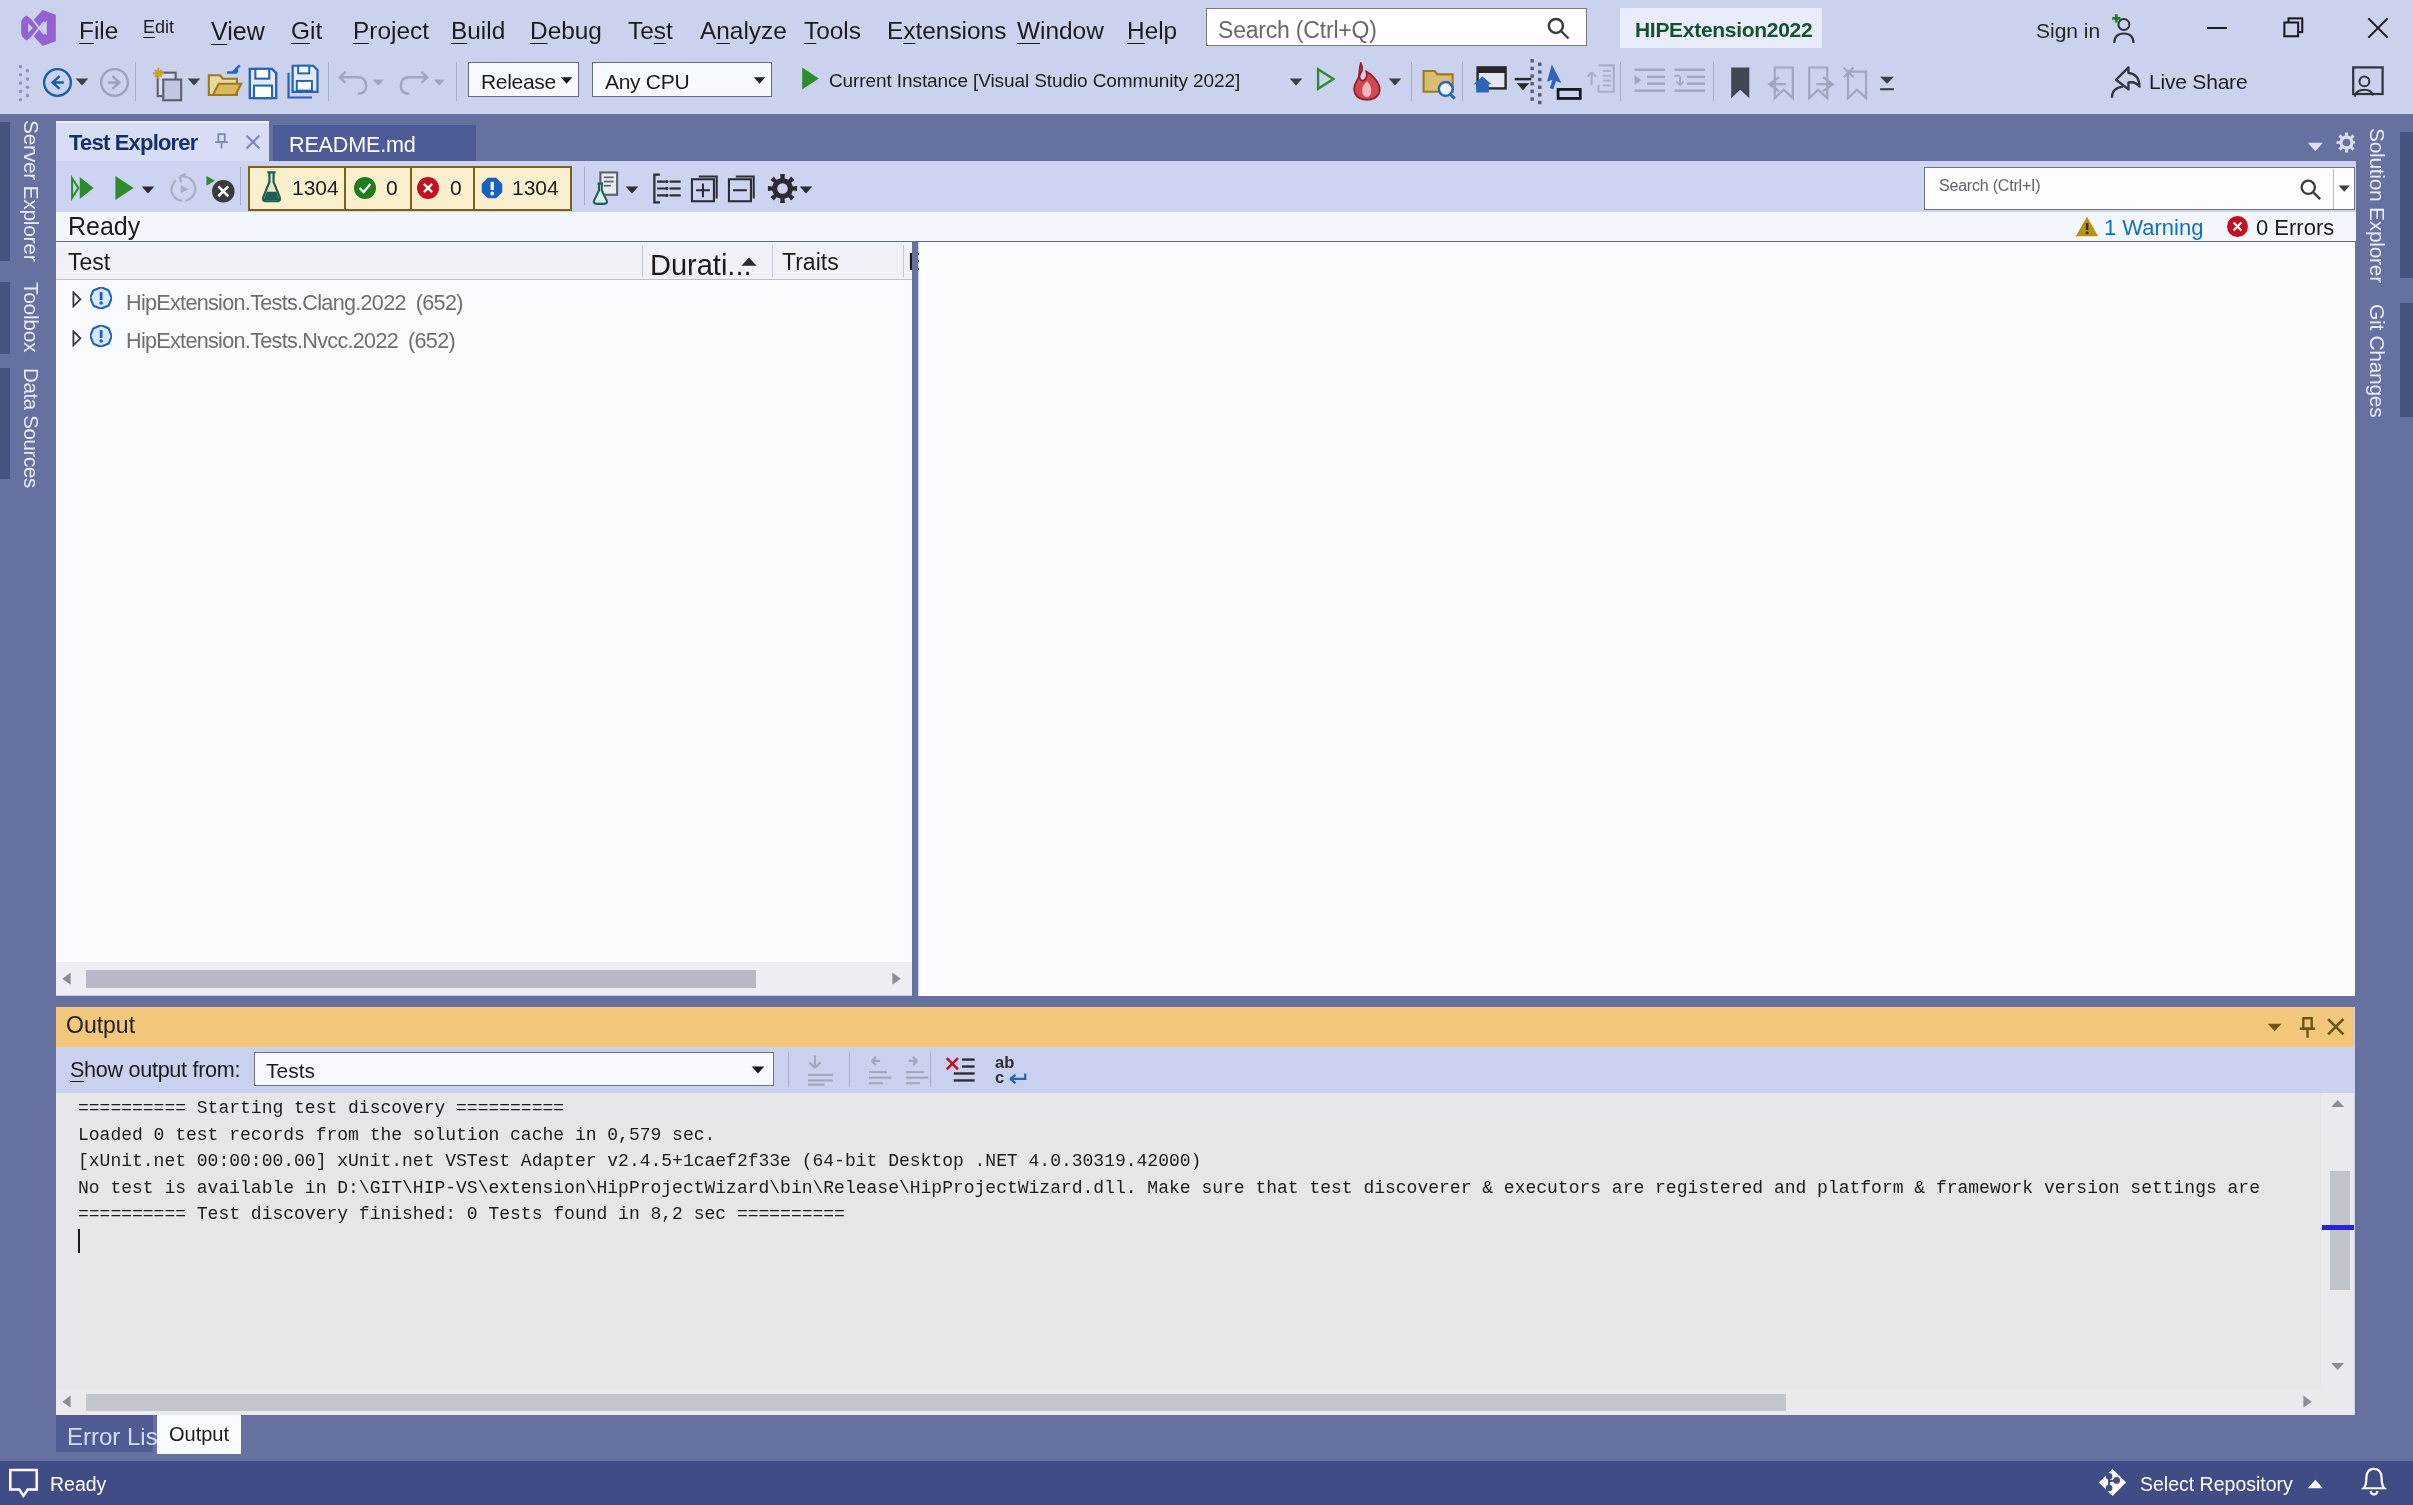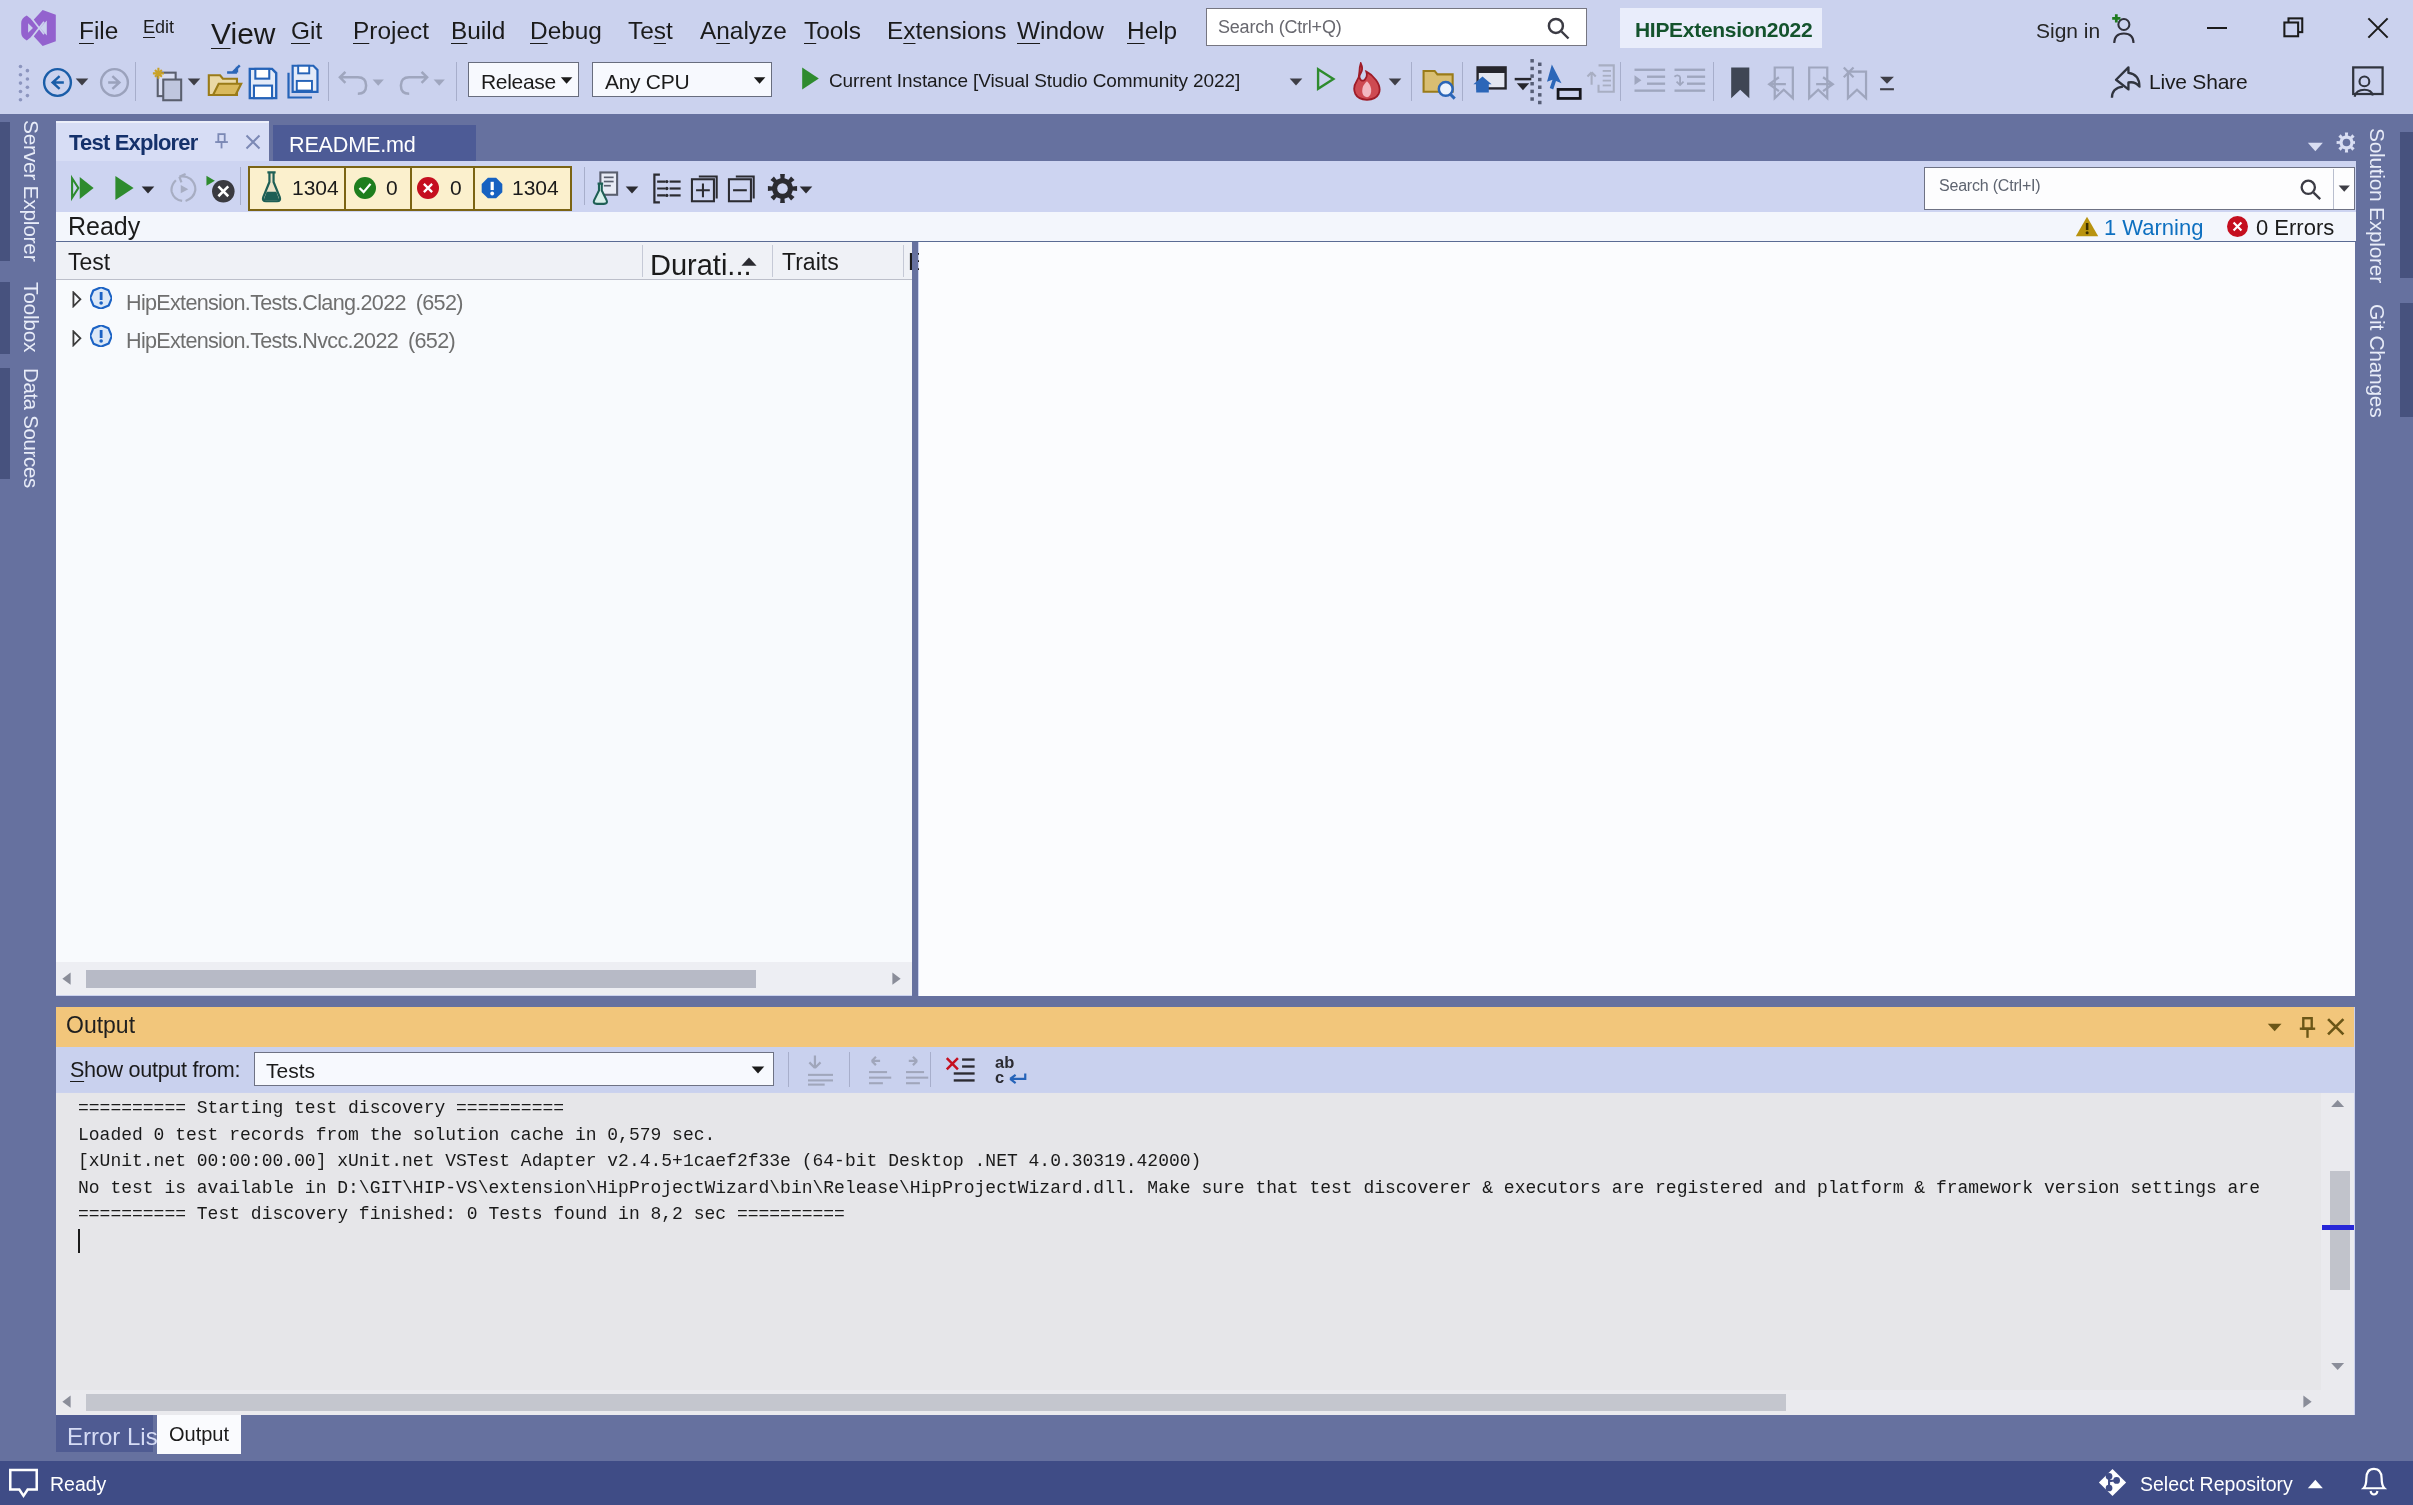--- a/index.html
+++ b/index.html
@@ -20,34 +20,34 @@
   <svg class="abs" style="left:21px;top:9.8px" width="35" height="36" viewBox="0 0 50 52">
     <path fill-rule="evenodd" d="M31 0 L50 7 V45 L31 52 L17 37 L8 44 Q0 40 0 33 V19 Q0 12 8 8 L17 15 Z
       M10 19 L17 26 L10 33 Z M37 15 L27 26 L37 37 Z" fill="#9362CE"></path>
     <g stroke="#CBD2EE" stroke-width="2.6">
       <line x1="15" y1="12" x2="33" y2="35"></line>
         <line x1="15" y1="40" x2="33" y2="17"></line>
     </g>
   </svg>
   <span class="txt" style="left:79px;top:17.4px;font-size:24.4px"><u>F</u>ile</span>
   <span class="txt" style="left:143px;top:17.4px;font-size:18px"><u>E</u>dit</span>
-  <span class="txt" style="left:211px;top:17.4px;font-size:30px"><u>V</u>iew</span>
+  <span class="txt" style="left:211px;top:17.4px;font-size:25px"><u>V</u>iew</span>
   <span class="txt" style="left:291px;top:17.4px;font-size:24.4px"><u>G</u>it</span>
   <span class="txt" style="left:353px;top:17.4px;font-size:24.4px"><u>P</u>roject</span>
   <span class="txt" style="left:451px;top:17.4px;font-size:24.4px"><u>B</u>uild</span>
   <span class="txt" style="left:530px;top:17.4px;font-size:24.4px"><u>D</u>ebug</span>
   <span class="txt" style="left:628px;top:17.4px;font-size:24.4px">Te<u>s</u>t</span>
   <span class="txt" style="left:700px;top:17.4px;font-size:24.4px">A<u>n</u>alyze</span>
   <span class="txt" style="left:804px;top:17.4px;font-size:24.4px"><u>T</u>ools</span>
   <span class="txt" style="left:887px;top:17.4px;font-size:24.4px">E<u>x</u>tensions</span>
   <span class="txt" style="left:1017px;top:17.4px;font-size:24.4px"><u>W</u>indow</span>
   <span class="txt" style="left:1127px;top:17.4px;font-size:24.4px"><u>H</u>elp</span>
 
   <div class="abs" style="left:1206px;top:7.7px;width:379px;height:36px;background:#FFFFFF;border:1.4px solid #767681;"></div>
-  <span class="txt" style="left:1218px;top:16.7px;font-size:18px;letter-spacing:-0.2px;color:#68686f">Search (Ctrl+Q)</span>
+  <span class="txt" style="left:1218px;top:16.7px;font-size:23px;letter-spacing:-0.2px;color:#68686f">Search (Ctrl+Q)</span>
   <svg class="abs" style="left:1544px;top:14px" width="28" height="28" viewBox="0 0 40 40">
     <circle cx="17" cy="17" r="10" fill="none" stroke="#3b3b44" stroke-width="3.5"></circle>
     <line x1="25" y1="25" x2="35" y2="35" stroke="#3b3b44" stroke-width="3.5"></line>
   </svg>
 
   <div class="abs" style="left:1620px;top:7.7px;width:202px;height:40px;background:#E9EDFB;"></div>
   <span class="txt" style="left:1635px;top:18px;font-size:21px;font-weight:bold;letter-spacing:-0.3px;color:#14532d">HIPExtension2022</span>
 
   <span class="txt" style="left:2036px;top:19px;font-size:21px;color:#262626">Sign in</span>
   <svg class="abs" style="left:2106px;top:14px" width="33" height="32" viewBox="0 0 48 46">

